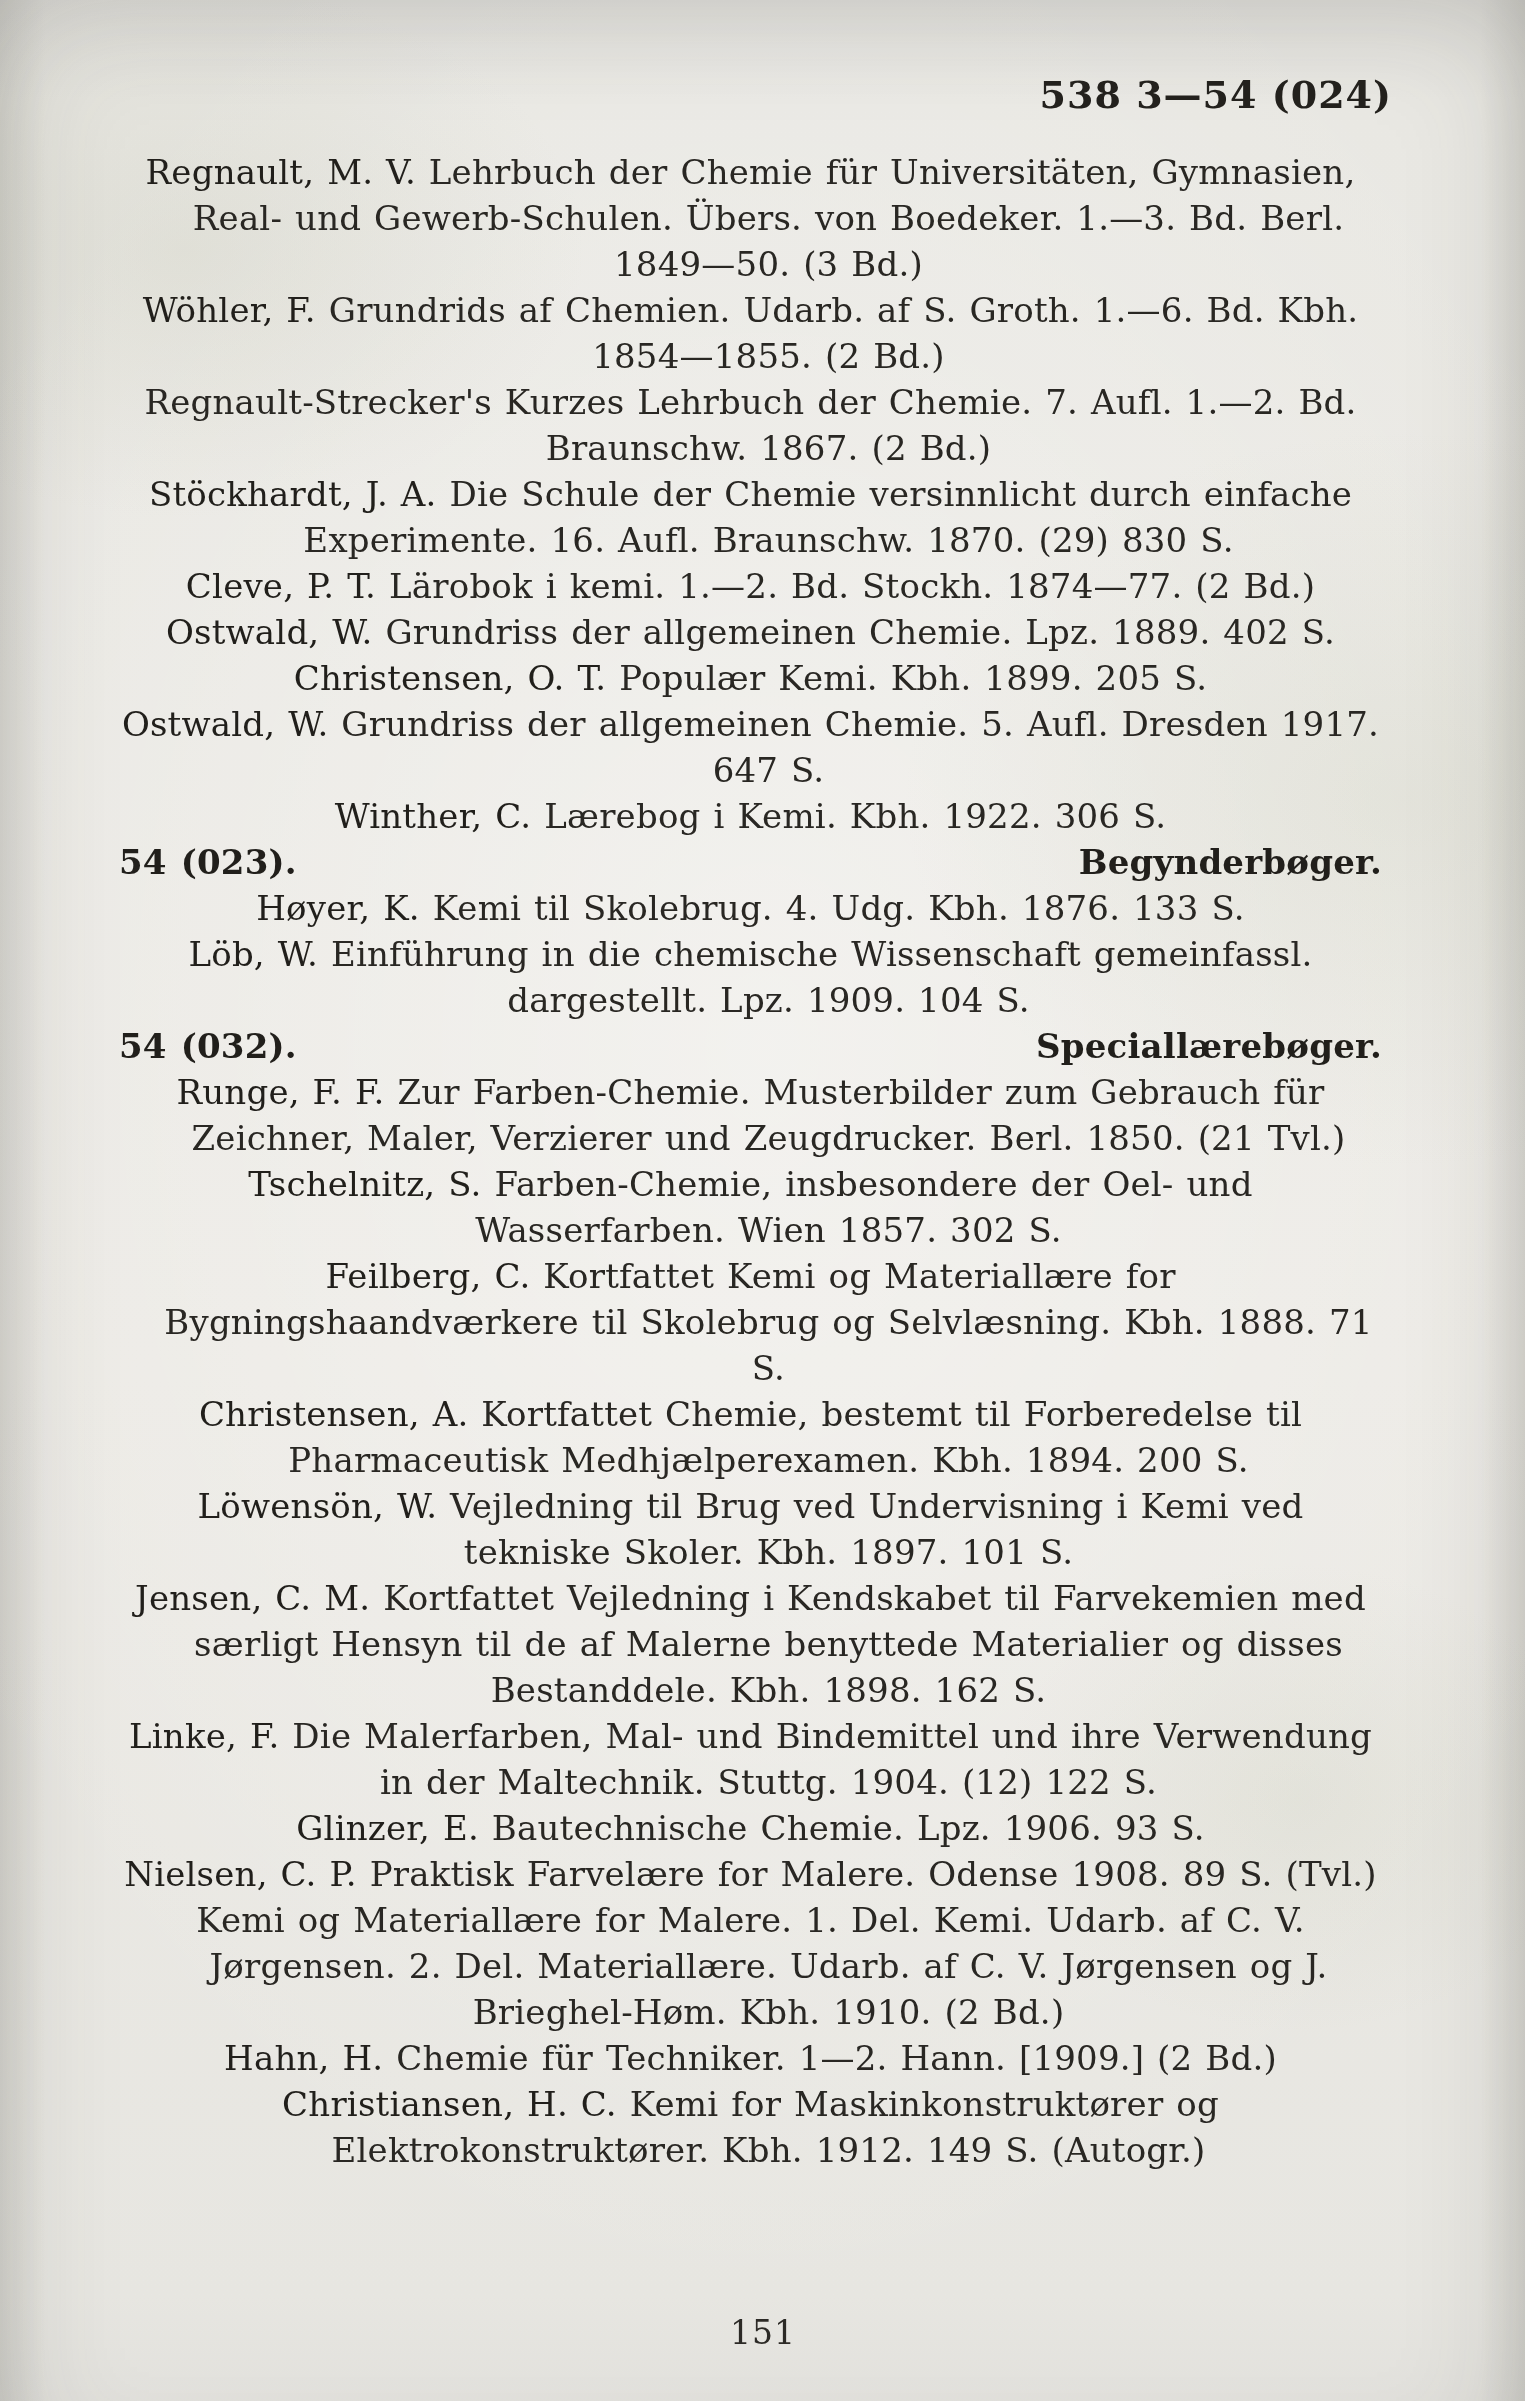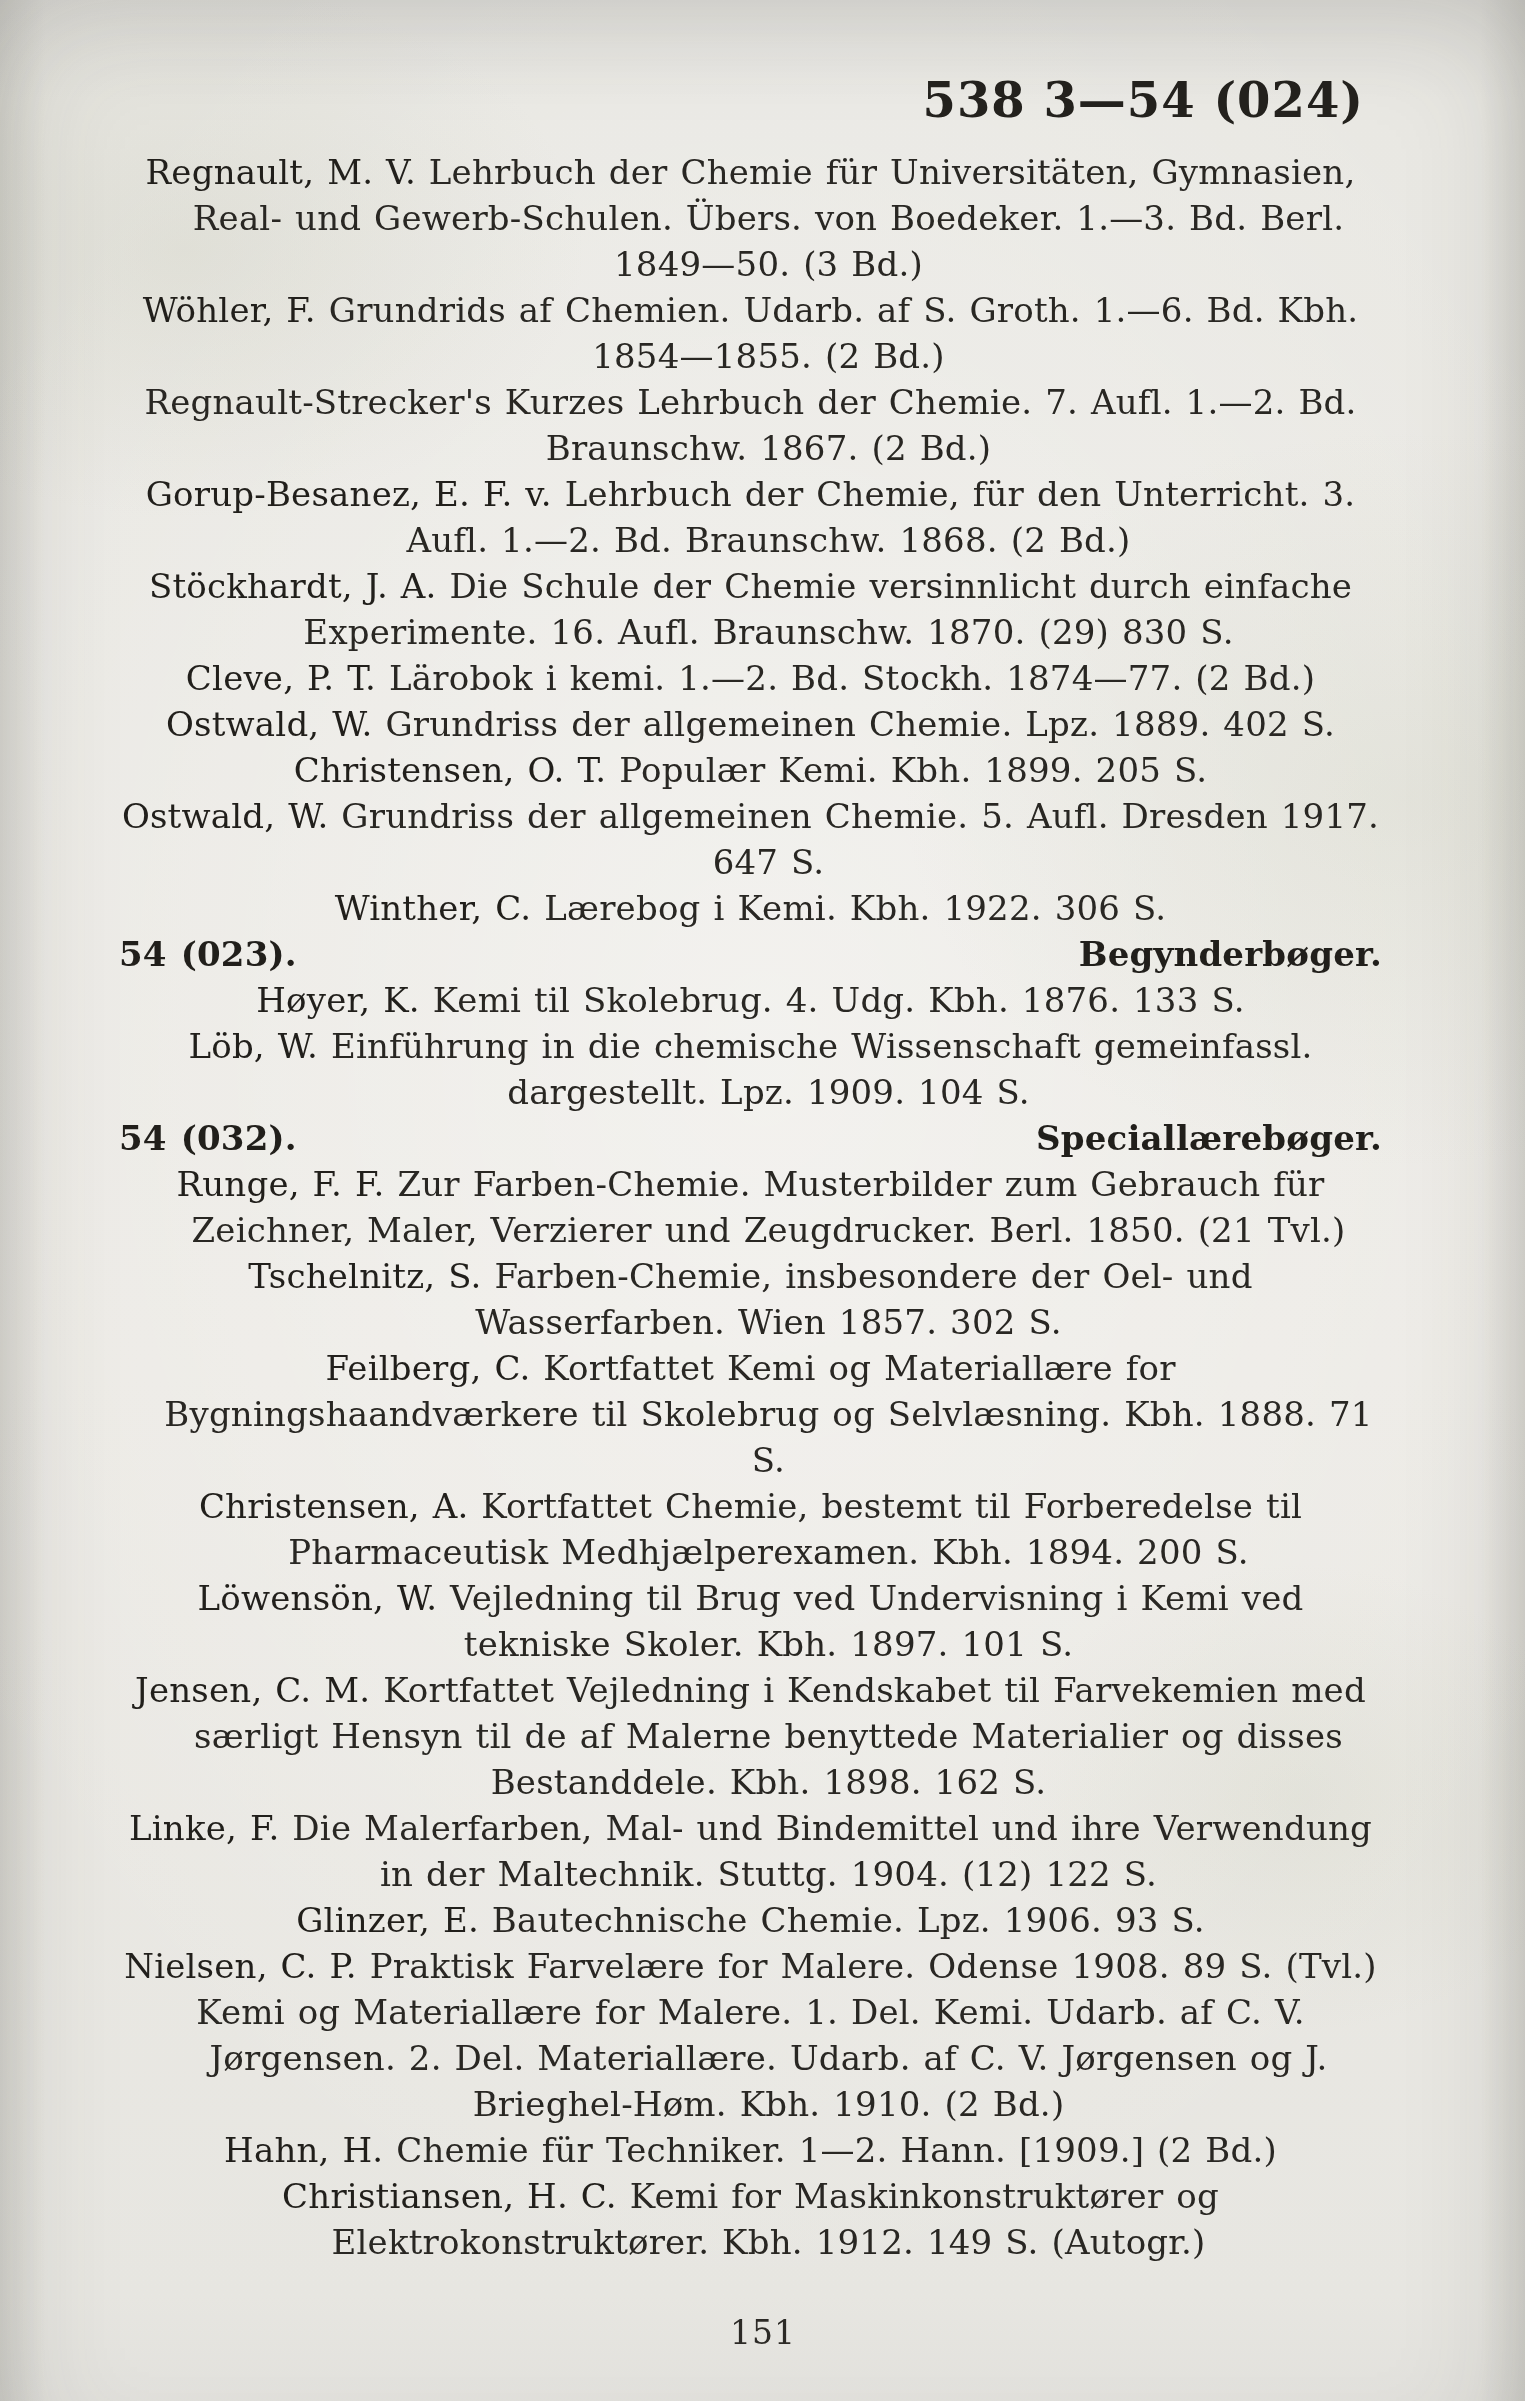--- a/index.html
+++ b/index.html
@@ -23,22 +23,22 @@
       radial-gradient(720px 528px at 92% 32%, rgba(178,184,156,0.16), transparent 70%),
       radial-gradient(432px 336px at 85% 72%, rgba(176,182,152,0.14), transparent 70%),
       radial-gradient(1201px 1633px at 50% 42%, rgba(255,255,255,0.38), transparent 78%),
       linear-gradient(90deg, rgba(70,70,62,0.10) 0%, rgba(0,0,0,0) 3%, rgba(0,0,0,0) 97%, rgba(70,70,62,0.10) 100%),
       linear-gradient(180deg, #e0dfdb 0%, #e9e8e3 4%, #eceae5 55%, #e7e6e1 92%, #dddcd8 100%);
     box-shadow: inset 0 0 125px rgba(58,58,50,0.20);
   }
   .header-class {
     position: absolute;
     top: 72px;
-    right: 162px;
-    font-size: 48px;
+    right: 134px;
+    font-size: 38px;
     font-weight: bold;
     letter-spacing: 1px;
     color: #23211d;
   }
   .content {
     position: absolute;
     top: 149px;
     left: 119px;
     width: 1263px;
     font-size: 34px;
@@ -82,21 +82,20 @@
 <div class="page">
   <div class="header-class">538 3—54 (024)</div>
 
   <div class="content" id="entries">
   <p class="entry"><span class="author">Regnault, M. V.</span> <span class="text">Lehrbuch der Chemie für Universitäten, Gymnasien, Real- und Gewerb-Schulen. Übers. von Boedeker. 1.—3. Bd. Berl. 1849—50. (3 Bd.)</span></p>
 
   <p class="entry"><span class="author">Wöhler, F.</span> <span class="text">Grundrids af Chemien. Udarb. af S. Groth. 1.—6. Bd. Kbh. 1854—1855. (2 Bd.)</span></p>
 
   <p class="entry"> <span class="text">Regnault-Strecker's Kurzes Lehrbuch der Chemie. 7. Aufl. 1.—2. Bd. Braunschw. 1867. (2 Bd.)</span></p>
 
-  <p class="entry"><span class="author">Gorup-Besanez, E. F. v.</span> <span class="text">Lehrbuch der Chemie, für den Unterricht. 3. Aufl. 1.—2. Bd. Braunschw. 1868. (2 Bd.)</span></p>
 
   <p class="entry"><span class="author">Stöckhardt, J. A.</span> <span class="text">Die Schule der Chemie versinnlicht durch einfache Experimente. 16. Aufl. Braunschw. 1870. (29) 830 S.</span></p>
 
   <p class="entry"><span class="author">Cleve, P. T.</span> <span class="text">Lärobok i kemi. 1.—2. Bd. Stockh. 1874—77. (2 Bd.)</span></p>
 
   <p class="entry"><span class="author">Ostwald, W.</span> <span class="text">Grundriss der allgemeinen Chemie. Lpz. 1889. 402 S.</span></p>
 
   <p class="entry"><span class="author">Christensen, O. T.</span> <span class="text">Populær Kemi. Kbh. 1899. 205 S.</span></p>
 
   <p class="entry"><span class="author">Ostwald, W.</span> <span class="text">Grundriss der allgemeinen Chemie. 5. Aufl. Dresden 1917. 647 S.</span></p>

